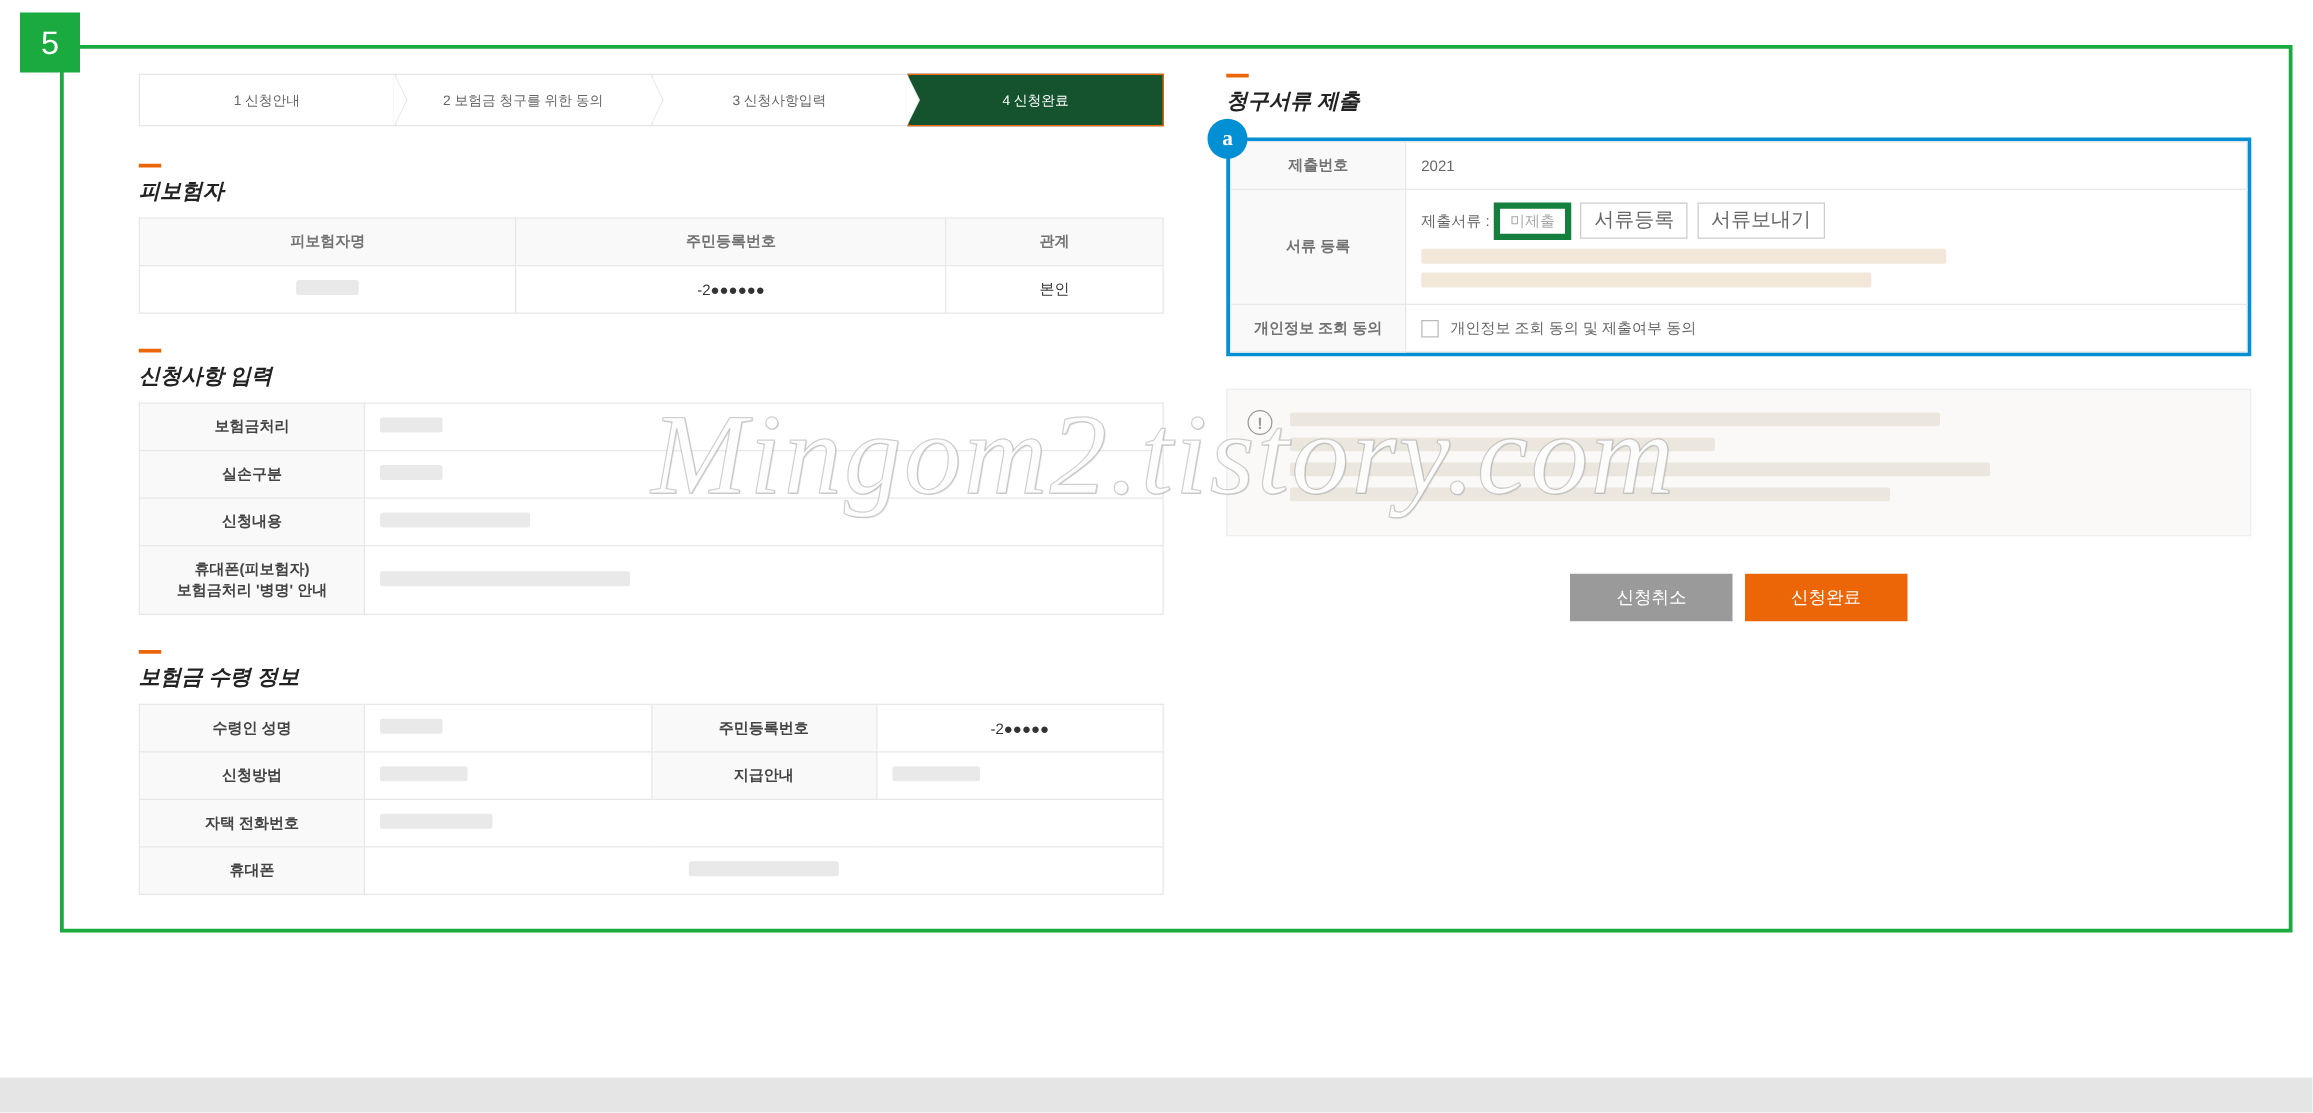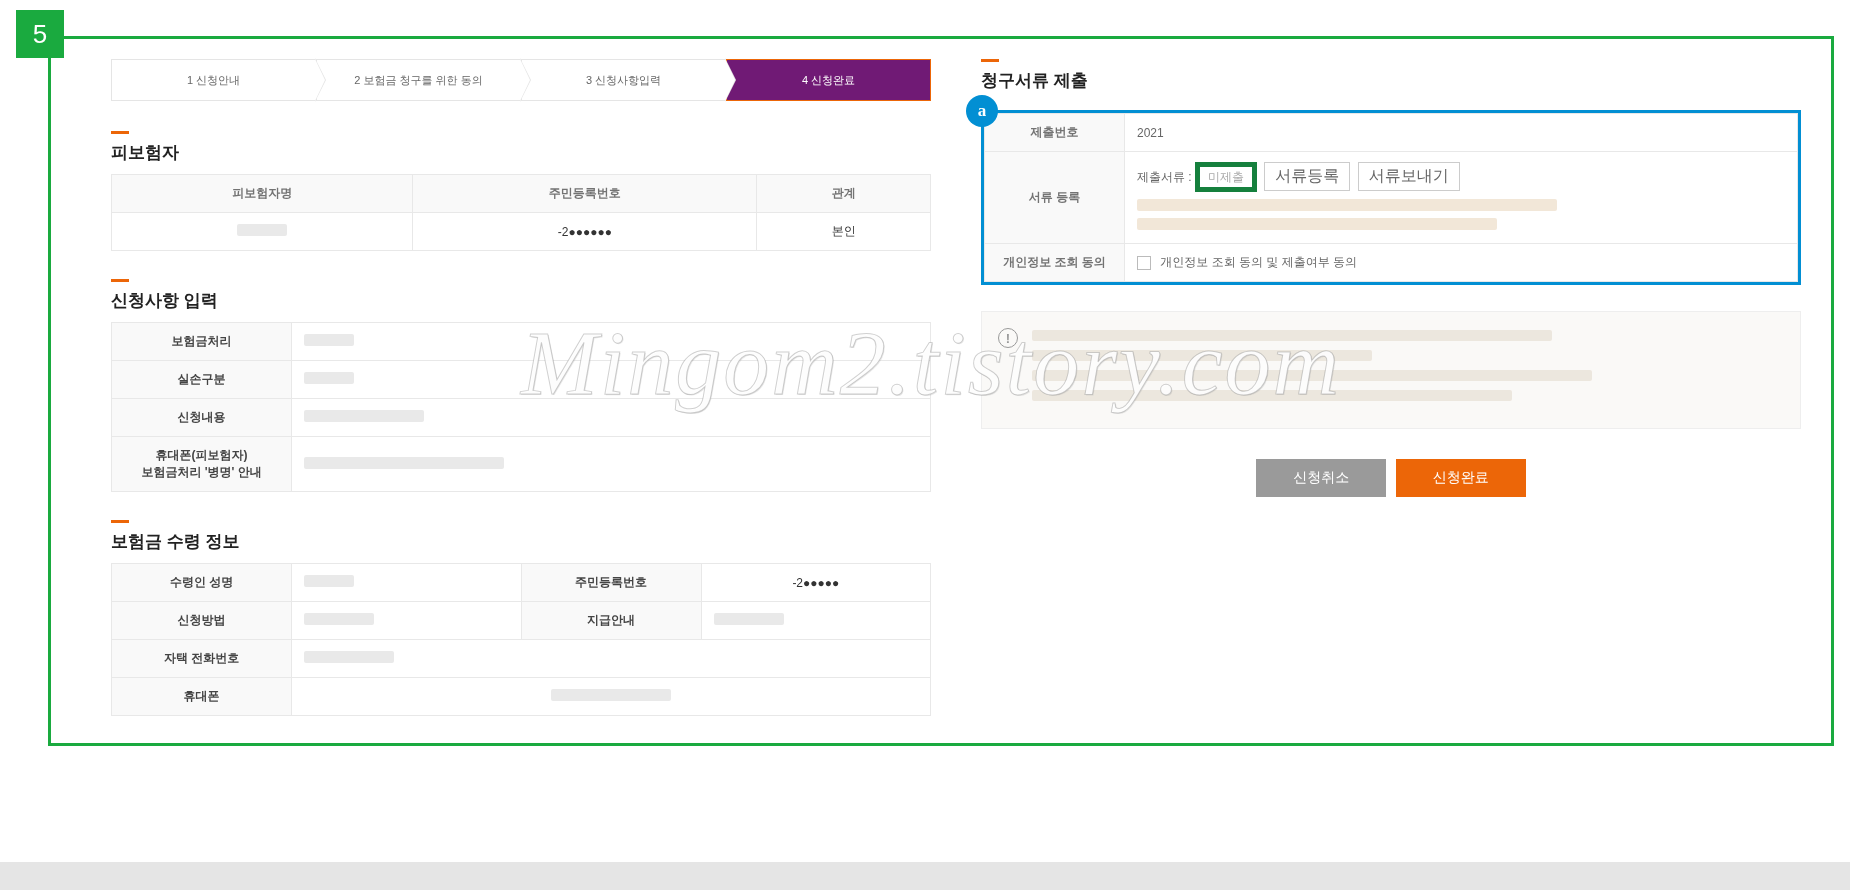--- a/index.html
+++ b/index.html
@@ -56,21 +56,21 @@
   display: flex;
   align-items: center;
   justify-content: center;
   border: 1px solid #e5e5e5;
   background: #fff;
   color: #666;
   font-size: 11px;
   position: relative;
 }
 .step.active {
-  background: #701a75;
+  background: #14532d;
   color: #fff;
   border-color: #ec6608;
 }
 .step:not(:last-child)::after {
   content: "";
   position: absolute;
   right: -10px;
   top: 50%;
   transform: translateY(-50%);
   width: 0; height: 0;
@@ -96,20 +96,21 @@
 
 
 .section-title {
   font-size: 17px;
   font-weight: 700;
   color: #222;
   border-top: 3px solid #ec6608;
   display: inline-block;
   padding-top: 8px;
   margin-bottom: 10px;
+  font-style: italic;
 }
 .section-title.short-bar {
   border-top-width: 3px;
   position: relative;
   border-top: none;
   padding-top: 10px;
 }
 .section-title.short-bar::before {
   content: "";
   position: absolute;

